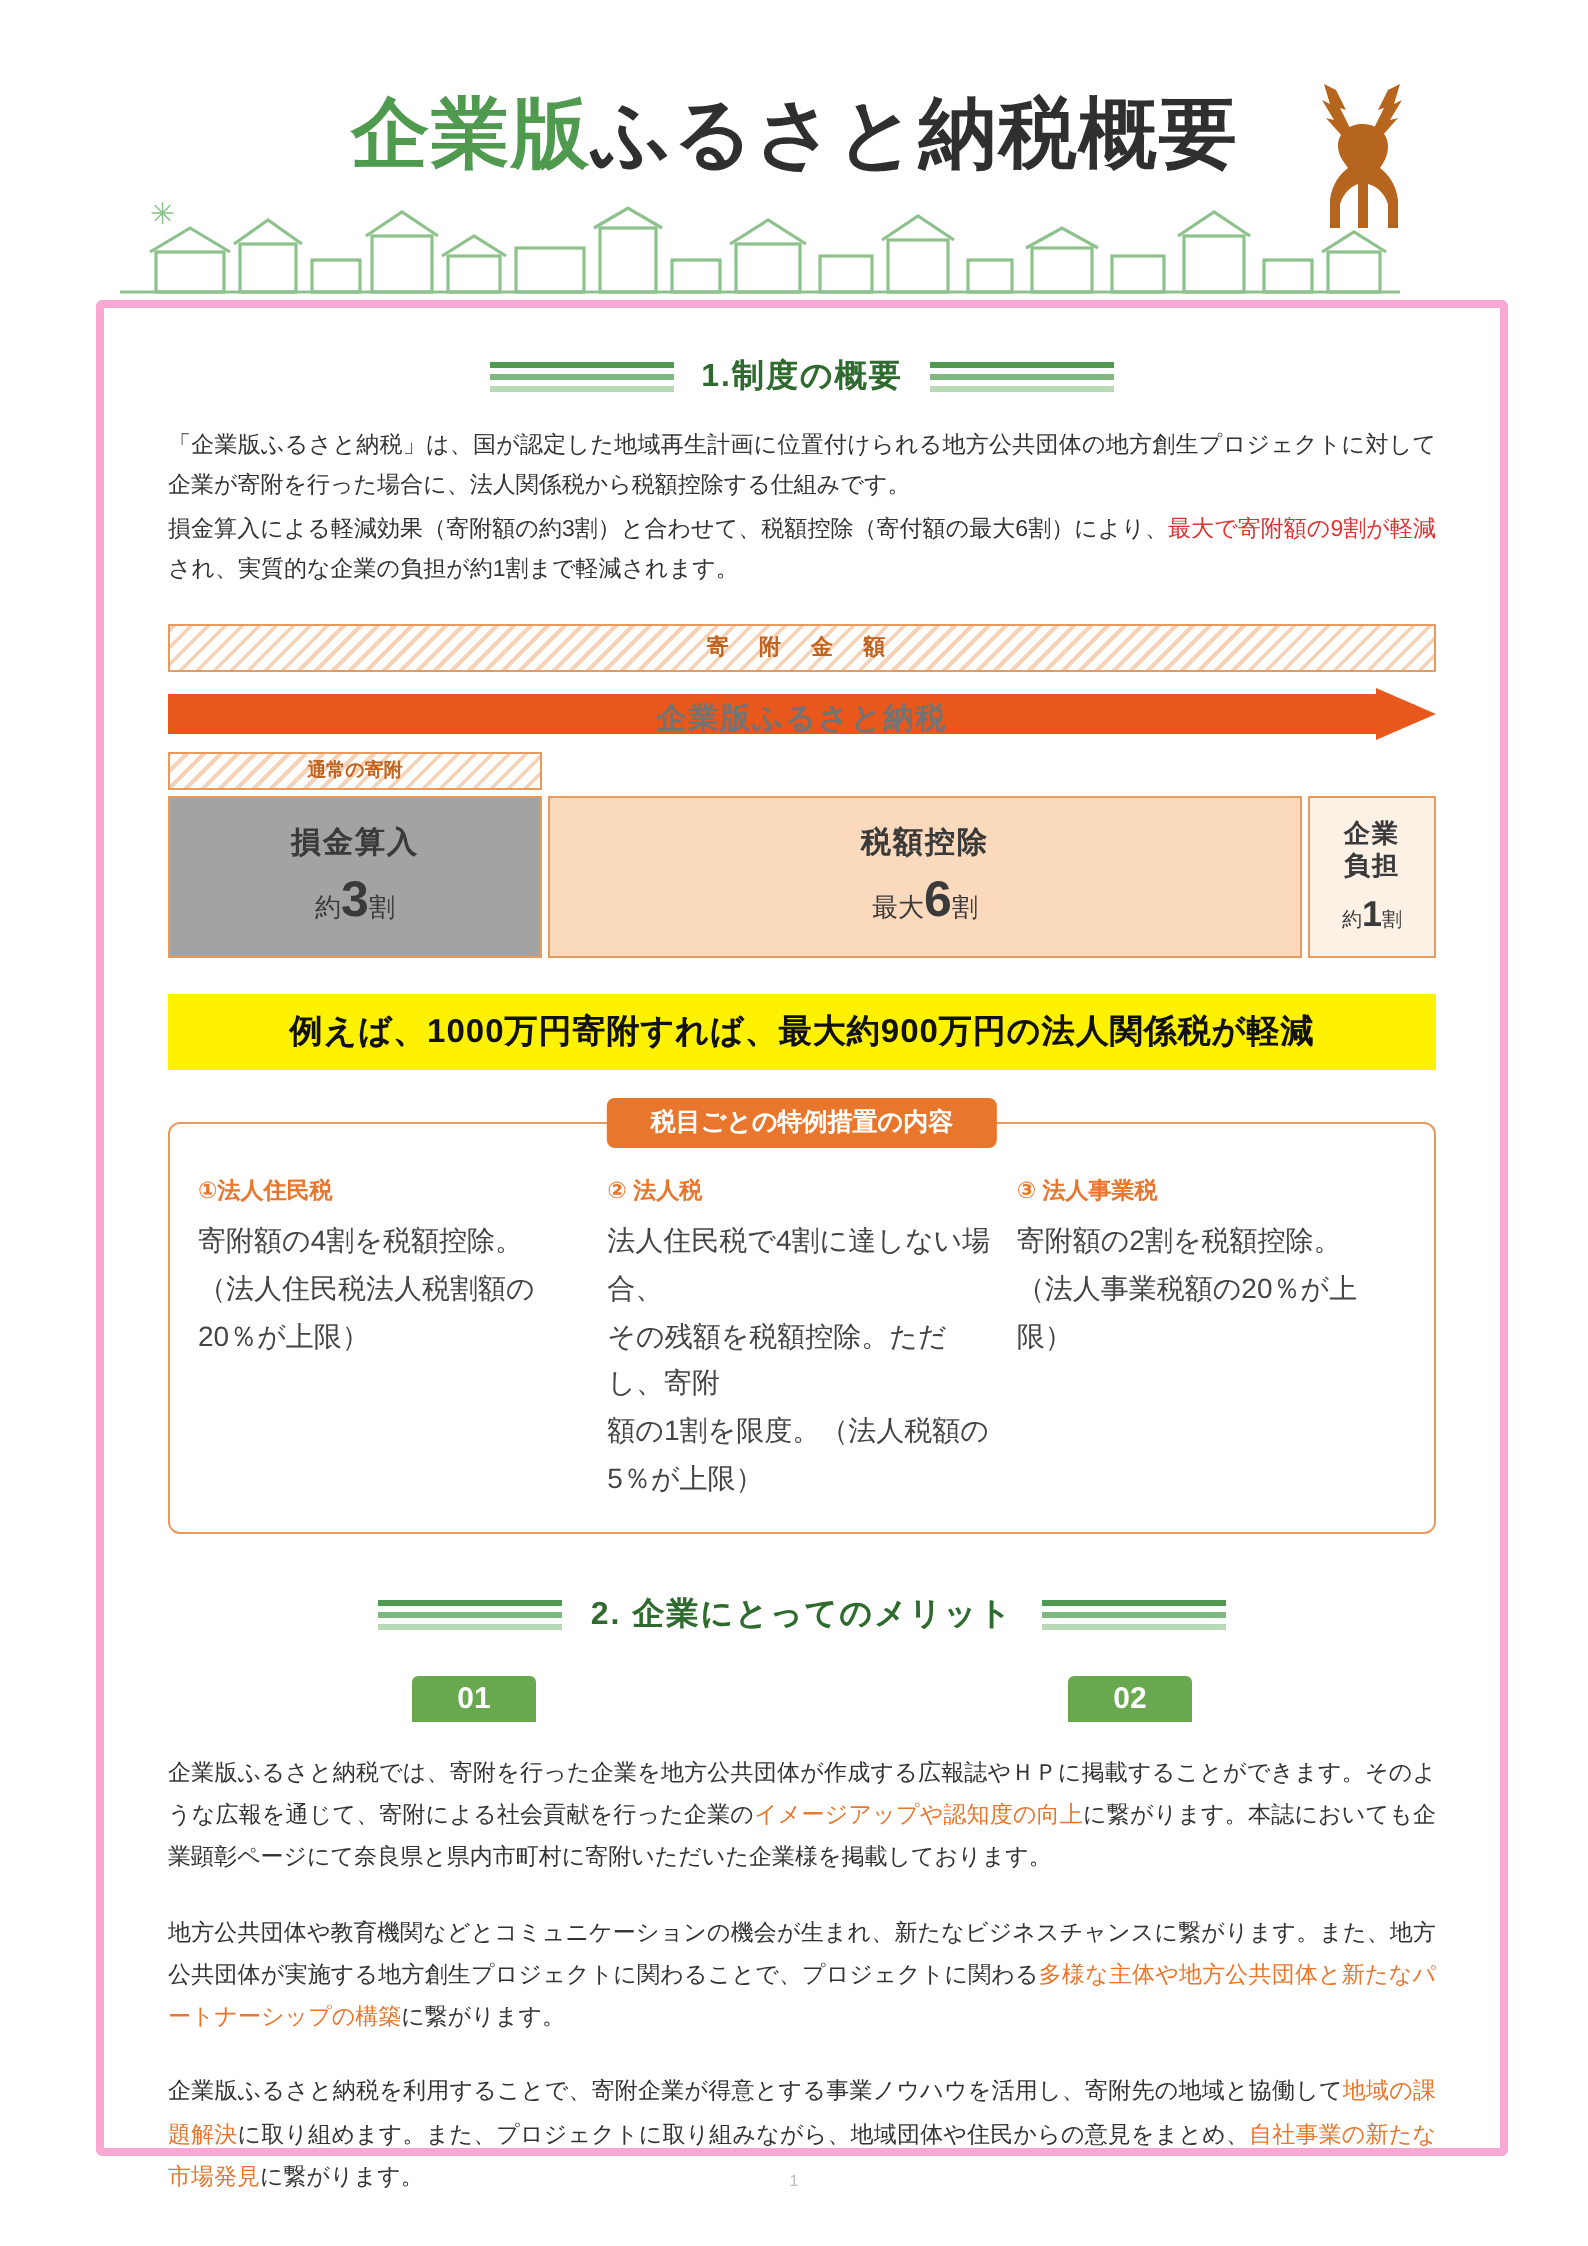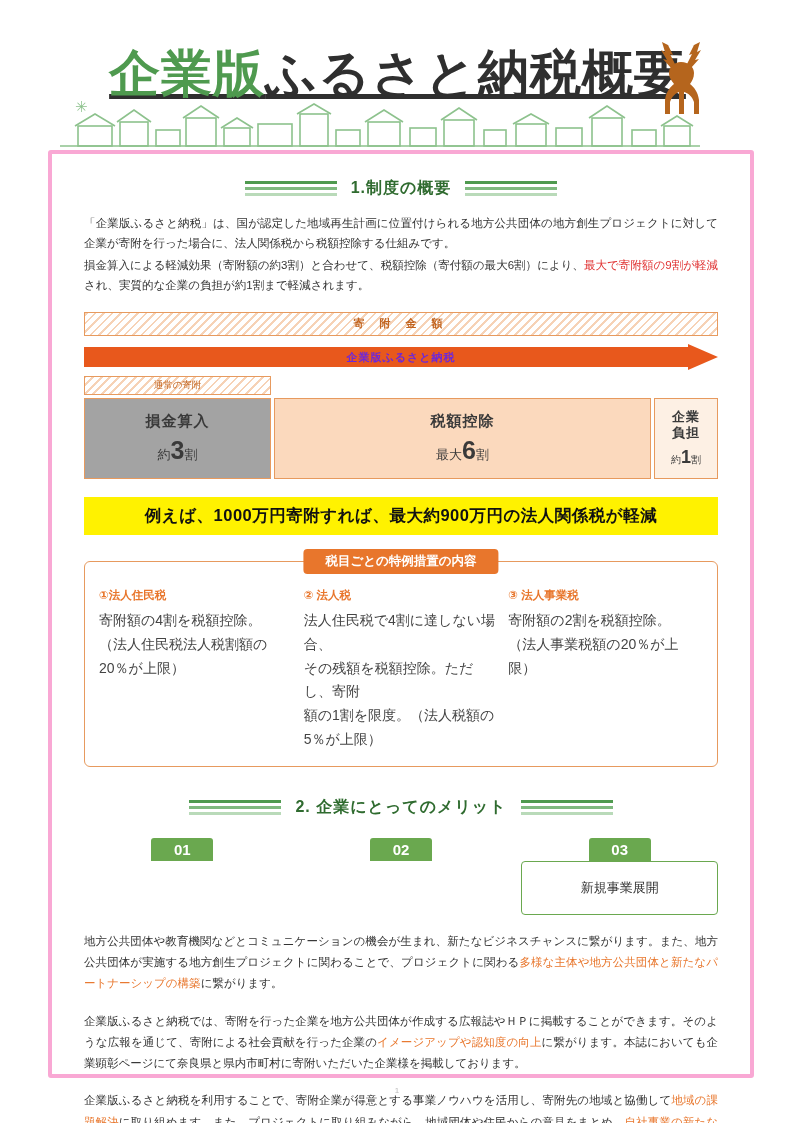--- a/index.html
+++ b/index.html
@@ -11,23 +11,22 @@
     position:relative;
     overflow:hidden;
   }
   .page{position:relative;width:794px;height:1123px;}
 
   
   .header{position:relative;height:150px;}
   .title{
     position:absolute;left:1px;right:0;top:40px;
     text-align:center;
-    font-size:51px;font-weight:bold;letter-spacing:1px;
+    font-size:39px;font-weight:bold;letter-spacing:1px;
     color:#2f2f2f;
-    text-decoration:underline;
   }
   .title .green{color:#4f9a4f;}
   .deer{
     position:absolute;right:80px;top:38px;
     width:66px;height:76px;
     color:#b5651d;
   }
   .townline{
     position:absolute;left:60px;top:96px;width:640px;height:52px;
     color:#8dc28d;
@@ -77,28 +76,28 @@
     position:absolute;left:0;top:3px;height:20px;width:calc(100% - 30px);
     background:#e8581c;
   }
   .arrow-head{
     position:absolute;right:0;top:0;width:0;height:0;
     border-top:13px solid transparent;border-bottom:13px solid transparent;
     border-left:30px solid #e8581c;
   }
   .arrow-label{
     position:absolute;left:0;right:0;top:6px;text-align:center;
-    color:#6d28d9;font-size:11px;font-weight:bold;letter-spacing:1px;
+    color:#737373;font-size:15px;font-weight:bold;letter-spacing:1px;
   }
   .small-hatch{
     width:185px;height:17px;margin-top:2px;
     border:1px solid #e79a5e;
     background:repeating-linear-gradient(-45deg,#fff,#fff 4px,#f6d2b6 4px,#f6d2b6 6px);
     display:flex;align-items:center;justify-content:center;
-    font-size:9.5px;color:#c2641f;font-weight:normal;
+    font-size:9.5px;color:#c2641f;font-weight:bold;
   }
   .boxes{display:flex;margin-top:3px;align-items:stretch;}
   .box{
     border:1px solid #e79a5e;
     display:flex;flex-direction:column;align-items:center;justify-content:center;
     padding:10px 0;
   }
   .box.b1{width:185px;background:#a3a3a3;}
   .box.b2{flex:1;margin-left:3px;background:#fbd9bd;}
   .box.b3{width:62px;margin-left:3px;background:#fdf0e4;}
@@ -304,31 +303,27 @@
         </div>
     </div>
 
     <div class="merits">
       <div class="merit">
         <div class="num">01</div>
       </div>
       <div class="merit">
         <div class="num">02</div>
       </div>
-      <div class="merit">
-        <div class="num">03</div>
-        <div class="body" style="white-space:pre-line;">新規事業展開</div>
-      </div>
-    </div>
-
+    </div>
+
+    <div class="fpara">
+      <span>企業版ふるさと納税では、寄附を行った企業を地方公共団体が作成する広報誌やＨＰに掲載することができます。そのような広報を通じて、寄附による社会貢献を行った企業の</span><span class="or">イメージアップや認知度の向上</span><span>に繋がります。本誌においても企業顕彰ページにて奈良県と県内市町村に寄附いただいた企業様を掲載しております。</span>
+    </div>
     <div class="fpara">
       <span>地方公共団体や教育機関などとコミュニケーションの機会が生まれ、新たなビジネスチャンスに繋がります。また、地方公共団体が実施する地方創生プロジェクトに関わることで、プロジェクトに関わる</span><span class="or">多様な主体や地方公共団体と新たなパートナーシップの構築</span><span>に繋がります。</span>
     </div>
     <div class="fpara">
-      <span>企業版ふるさと納税では、寄附を行った企業を地方公共団体が作成する広報誌やＨＰに掲載することができます。そのような広報を通じて、寄附による社会貢献を行った企業の</span><span class="or">イメージアップや認知度の向上</span><span>に繋がります。本誌においても企業顕彰ページにて奈良県と県内市町村に寄附いただいた企業様を掲載しております。</span>
-    </div>
-    <div class="fpara">
       <span>企業版ふるさと納税を利用することで、寄附企業が得意とする事業ノウハウを活用し、寄附先の地域と協働して</span><span class="or">地域の課題解決</span><span>に取り組めます。また、プロジェクトに取り組みながら、地域団体や住民からの意見をまとめ、</span><span class="or">自社事業の新たな市場発見</span><span>に繋がります。</span>
     </div>
   </div>
 
   <div class="pagenum">1</div>
 </div>
 
 </body></html>

